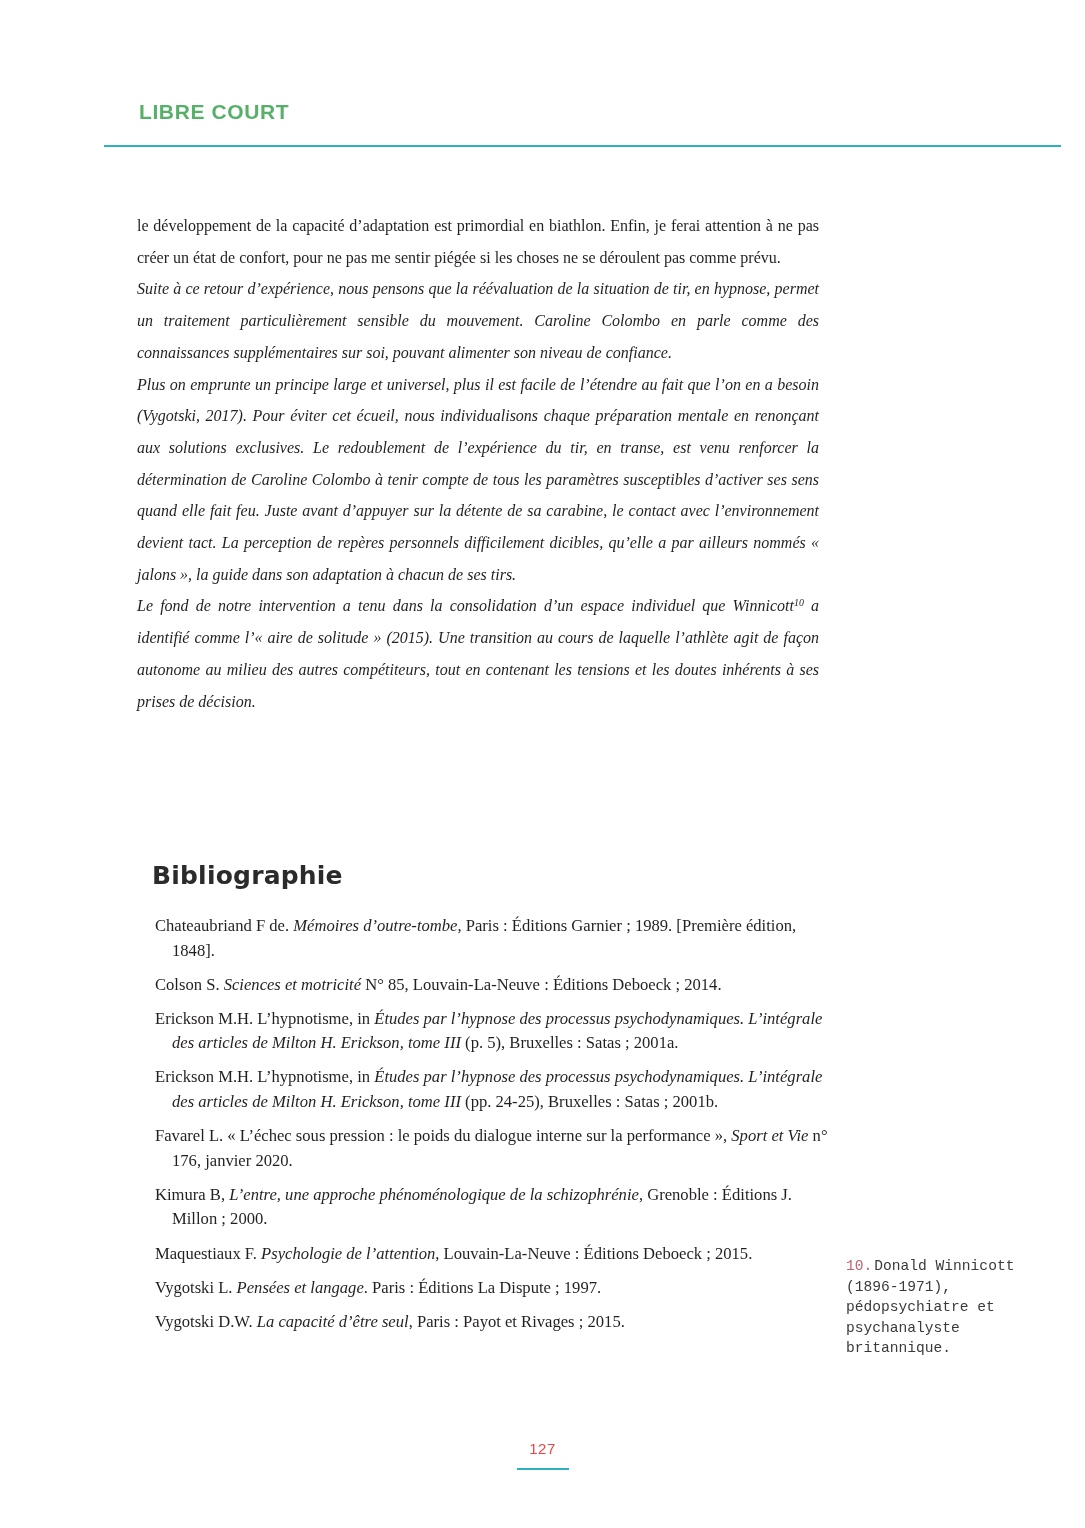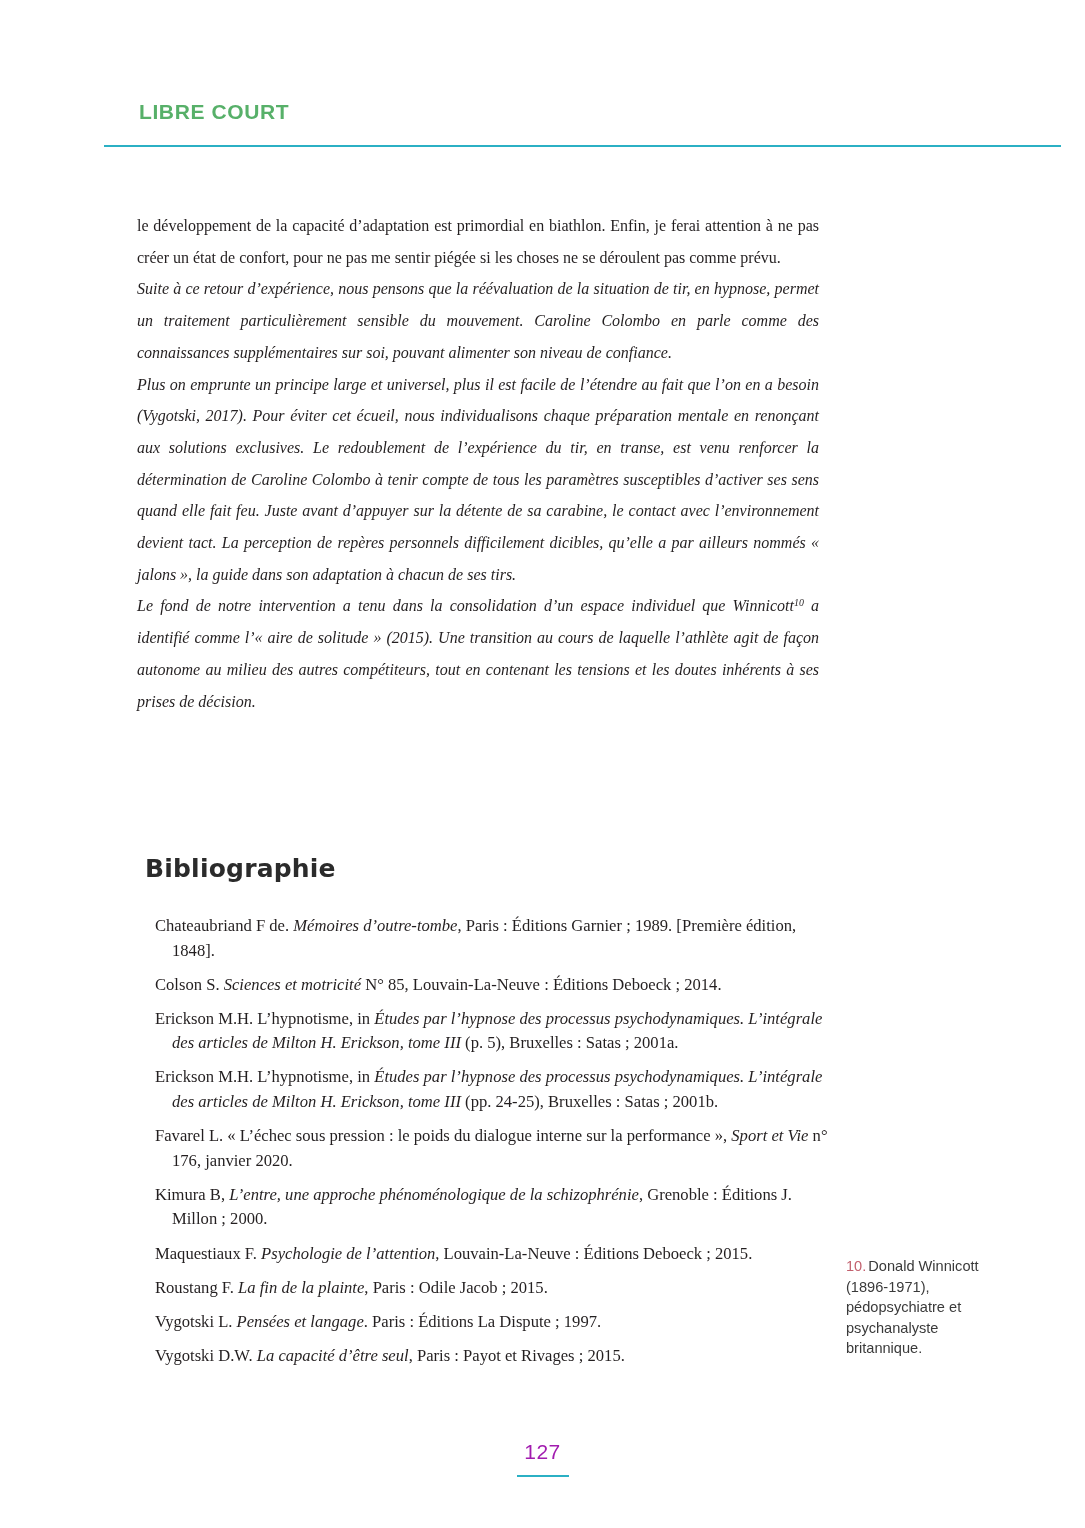--- a/index.html
+++ b/index.html
@@ -64,21 +64,21 @@
   p.gap-before { margin-top: 30px; }
 
   sup.fn-ref {
     font-size: 0.62em;
     vertical-align: 0.52em;
     line-height: 0;
   }
 
   
   h2.biblio-title {
-    margin: 8px;
+    margin: 15px;
     position: absolute;
     left: 137px;
     top: 846px;
     font-family: "DejaVu Sans", sans-serif;
     font-weight: bold;
     font-size: 25px;
     letter-spacing: 0.2px;
     color: #2b2b2b;
   }
 
@@ -101,43 +101,43 @@
     color: #231f20;
   }
   .biblio-list li i { font-style: italic; }
 
   
   .margin-note {
     position: absolute;
     left: 846px;
     top: 1256px;
     width: 170px;
-    font-family: Liberation Sans, sans-serif;
+    font-family: Liberation Mono, monospace;
     font-size: 14.6px;
     line-height: 20.5px;
     color: #3a3a3a;
   }
   .margin-note .fn-num {
     color: #c2606e;
     margin-right: 2px;
   }
 
   
   .folio-wrap {
     position: absolute;
     left: 0;
     right: 0;
     top: 1440px;
     text-align: center;
   }
   .folio {
     display: inline-block;
     font-family: "Liberation Sans", sans-serif;
-    font-size: 21px;
-    color: #a21caf;
+    font-size: 15px;
+    color: #ef4444;
     padding-bottom: 5px;
     letter-spacing: 0.5px;
   }
   .folio-rule {
     width: 52px;
     height: 2px;
     background: #2bb0c4;
     margin: 6px auto 0 auto;
   }
 </style>
@@ -163,21 +163,20 @@
   <h2 class="biblio-title">Bibliographie</h2>
 
   <ul class="biblio-list" id="biblio-list">
       <li><span>Chateaubriand F de. </span><i>Mémoires d’outre-tombe</i><span>, Paris : Éditions Garnier ; 1989. [Première édition, 1848].</span></li>
       <li><span>Colson S. </span><i>Sciences et motricité</i><span> N° 85, Louvain-La-Neuve : Éditions Deboeck ; 2014.</span></li>
       <li><span>Erickson M.H. L’hypnotisme, in </span><i>Études par l’hypnose des processus psychodynamiques. L’intégrale des articles de Milton H. Erickson, tome III</i><span> (p. 5), Bruxelles : Satas ; 2001a.</span></li>
       <li><span>Erickson M.H. L’hypnotisme, in </span><i>Études par l’hypnose des processus psychodynamiques. L’intégrale des articles de Milton H. Erickson, tome III</i><span> (pp. 24-25), Bruxelles : Satas ; 2001b.</span></li>
       <li><span>Favarel L. « L’échec sous pression : le poids du dialogue interne sur la performance », </span><i>Sport et Vie</i><span> n° 176, janvier 2020.</span></li>
       <li><span>Kimura B, </span><i>L’entre, une approche phénoménologique de la schizophrénie</i><span>, Grenoble : Éditions J. Millon ; 2000.</span></li>
       <li><span>Maquestiaux F. </span><i>Psychologie de l’attention</i><span>, Louvain-La-Neuve : Éditions Deboeck ; 2015.</span></li>
-      <li><span>Roustang F. </span><i>La fin de la plainte</i><span>, Paris : Odile Jacob ; 2015.</span></li>
       <li><span>Vygotski L. </span><i>Pensées et langage</i><span>. Paris : Éditions La Dispute ; 1997.</span></li>
       <li><span>Vygotski D.W. </span><i>La capacité d’être seul</i><span>, Paris : Payot et Rivages ; 2015.</span></li>
     </ul>
 
   <div class="margin-note"><span class="fn-num" style="color: rgb(194, 96, 110);">10.</span><span>Donald Winnicott (1896-1971), pédopsychiatre et psychanalyste britannique.</span></div>
 
   <div class="folio-wrap">
     <div class="folio">127</div>
     <div class="folio-rule" style="background: rgb(43, 176, 196);"></div>
   </div>

